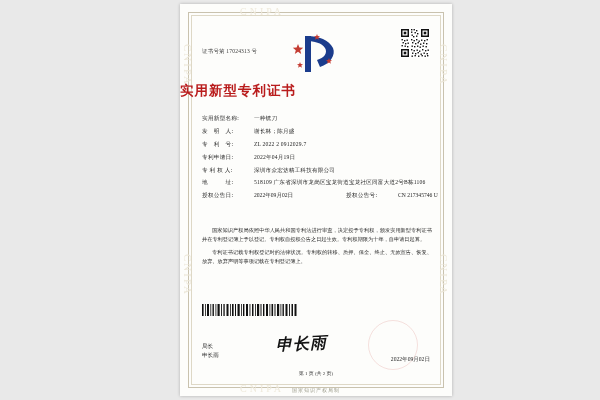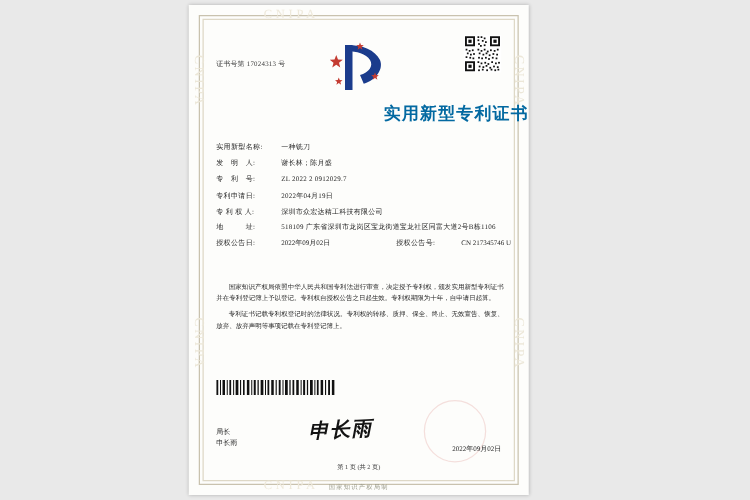--- a/index.html
+++ b/index.html
@@ -4,21 +4,21 @@
 <style>
   html,body{margin:0;padding:0;}
   body{
     width:600px;height:400px;
     background:#e9e9e9;
     font-family:"Liberation Sans", sans-serif;
     overflow:hidden;
   }
   .page{
     position:absolute;
-    left:151px;top:4px;
+    left:180px;top:4px;
     width:272px;height:392px;
     background:#fdfdfb;
     box-shadow:0 0 3px rgba(0,0,0,.25);
     overflow:hidden;
   }
   
   .border-outer{
     position:absolute;left:8px;top:8px;right:8px;bottom:8px;
     border:1px solid #c9c2ae;
   }
@@ -62,24 +62,24 @@
   .qr svg{display:block;}
 
   
   .emblem{
     position:absolute;left:50%;top:28px;transform:translateX(-50%);
     width:54px;height:42px;
   }
 
   .title{
     position:absolute;left:0;right:0;top:78px;
-    text-align:right;
+    text-align:left;
     font-size:13.5px;
     font-weight:bold;
-    color:#0369a1;
+    color:#b91c1c;
     font-family:Liberation Sans, sans-serif;
     letter-spacing:1px;
   }
 
   .fields{
     position:absolute;left:22px;right:20px;top:110px;
     font-family:"Liberation Serif", serif;
   }
   .row{
     display:flex;

